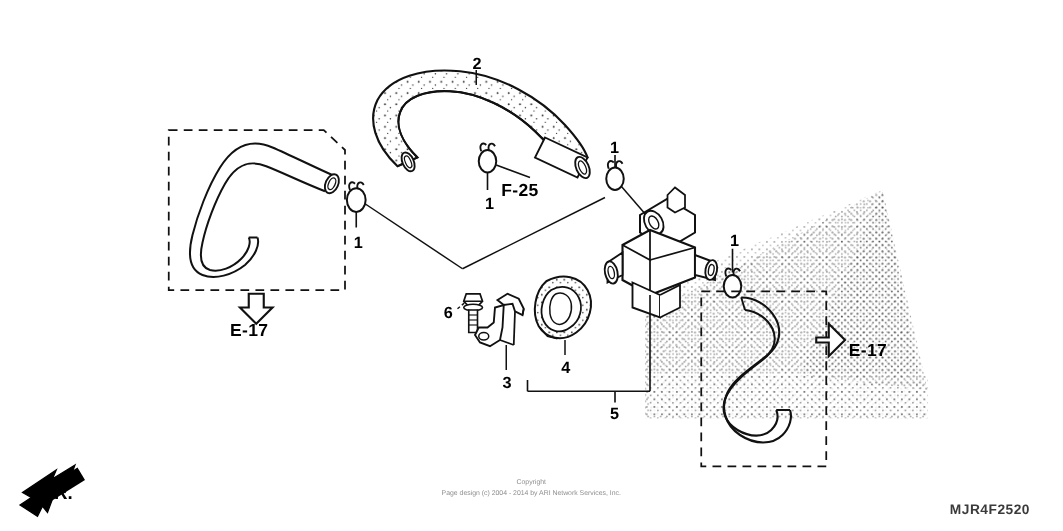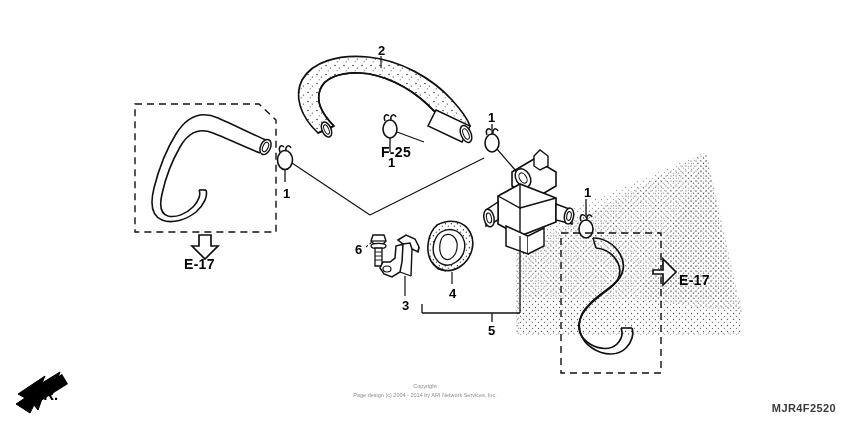--- a/index.html
+++ b/index.html
@@ -56,21 +56,21 @@
     top: 382px;
     width: 850px;
     text-align: center;
     font-family: "Liberation Sans", sans-serif;
     font-size: 5.5px;
     color: #8d8d8d;
     line-height: 1.55;
   }
   #part-number {
     position: absolute;
-    right: 14px;
+    right: 26px;
     top: 402px;
     font-family: "Liberation Sans", sans-serif;
     font-size: 11px;
     font-weight: bold;
     color: #3b3b3b;
     letter-spacing: 0.4px;
   }
 </style>
 </head>
 <body>
@@ -291,21 +291,21 @@
   <div class="callout" style="left:283px; top:187px;">1</div>
   <div class="callout" style="left:378px; top:44px;">2</div>
   <div class="callout" style="left:388px; top:156px;">1</div>
   <div class="callout" style="left:488px; top:111px;">1</div>
   <div class="callout" style="left:584px; top:186px;">1</div>
   <div class="callout" style="left:355px; top:243px;">6</div>
   <div class="callout" style="left:402px; top:299px;">3</div>
   <div class="callout" style="left:449px; top:287px;">4</div>
   <div class="callout" style="left:488px; top:324px;">5</div>
 
-  <div class="ref-label" style="left:381px; top:144px;">F-25</div>
+  <div class="ref-label" style="left:401px; top:144px;">F-25</div>
   <div class="ref-label" style="left:184px; top:256px;">E-17</div>
   <div class="ref-label" style="left:679px; top:272px;">E-17</div>
 
   <div class="fr-label" style="left:34px; top:386px;">FR.</div>
 
   <div id="copyright-block">
     <div>Copyright</div>
     <div>Page design (c) 2004 - 2014 by ARI Network Services, Inc.</div>
   </div>
 

